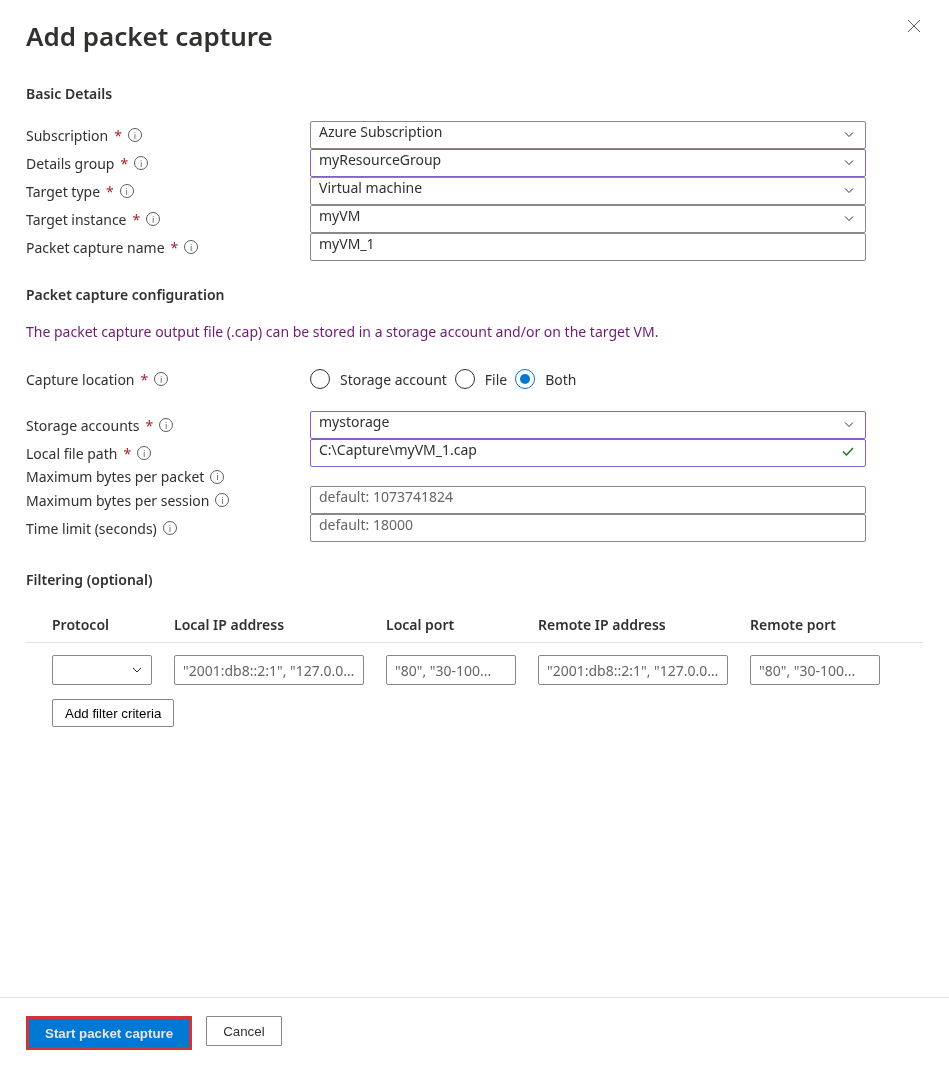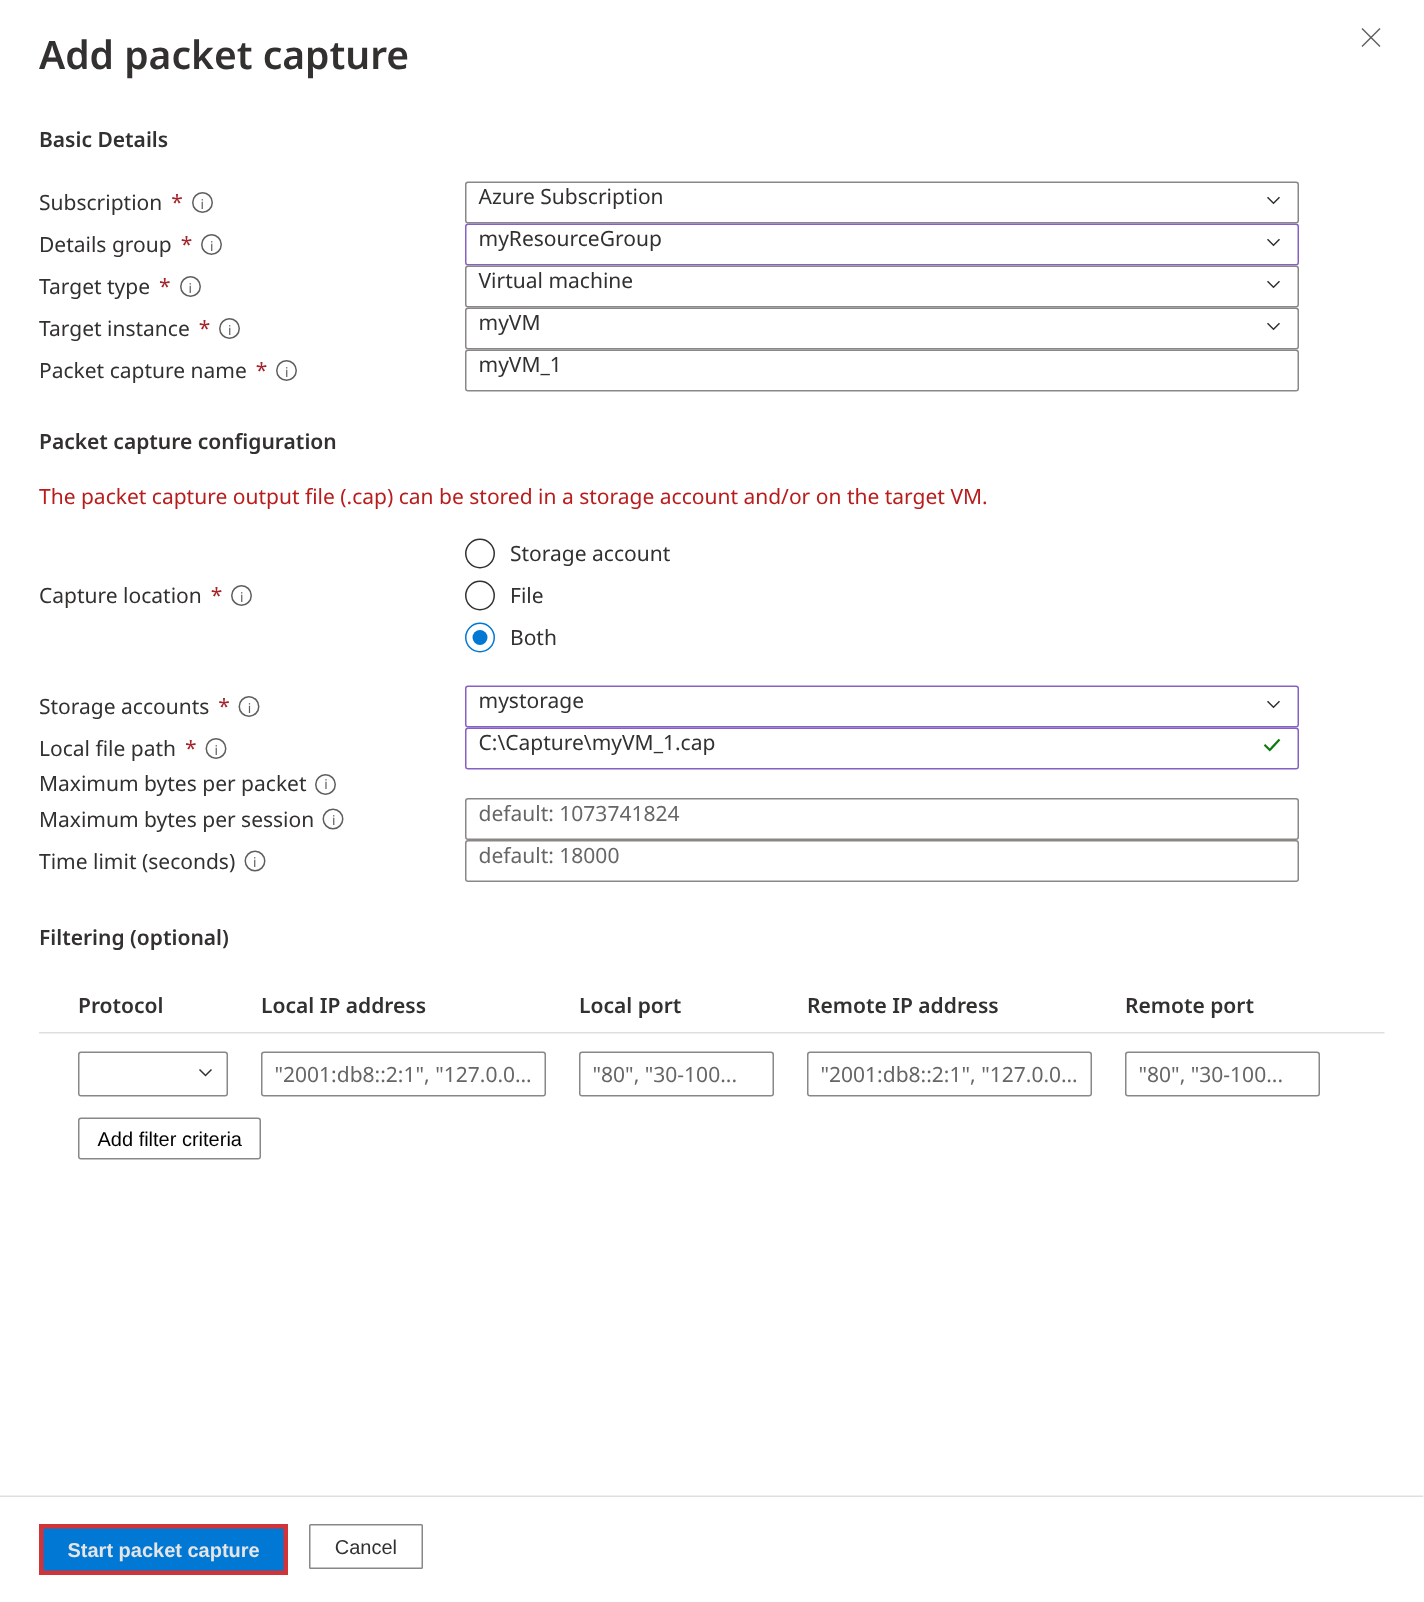--- a/index.html
+++ b/index.html
@@ -17,22 +17,22 @@
   .select, .text, .text-ph{
     width:100%;box-sizing:border-box;height:28px;border:1px solid #8a8886;border-radius:2px;
     display:flex;align-items:flex-start;padding:0 8px;background:#fff;position:relative;
   }
   .select.purple, .text.purple{border:1px solid #8661c5}
   .select .chev{position:absolute;right:10px;top:50%;transform:translateY(-50%)}
   .chev svg{width:12px;height:12px;stroke:#323130;stroke-width:1}
   .text.valid .check{position:absolute;right:10px;top:50%;transform:translateY(-50%)}
   .check svg{width:14px;height:14px;stroke:#107c10;stroke-width:1.5;fill:none}
   .ph{color:#666}
-  .helper{color:#b91c1c;margin:6px 0 18px 0}
-  .radio-group{display:flex;flex-direction:column;gap:8px}
+  .helper{color:#701a75;margin:6px 0 28px 0}
+  .radio-group{display:flex;flex-direction:row;gap:8px}
   .radio{display:flex;align-items:center;gap:10px}
   .rdot{width:18px;height:18px;border:1px solid #323130;border-radius:50%;display:flex;align-items:center;justify-content:center}
   .rdot.selected{border:1px solid #0078d4}
   .rdot.selected::after{content:"";width:10px;height:10px;border-radius:50%;background:#0078d4}
   
   .filter-head{display:grid;grid-template-columns:100px 190px 130px 190px 130px;gap:22px;margin:26px 0 8px 26px;font-weight:600}
   .filter-row-wrap{border-top:1px solid #e1dfdd;padding-top:12px;padding-left:26px;margin-top:4px}
   .filter-row{display:grid;grid-template-columns:100px 190px 130px 190px 130px;gap:22px}
   .fcell{height:28px;border:1px solid #8a8886;border-radius:2px;display:flex;align-items:center;padding:0 8px;overflow:hidden;white-space:nowrap}
   .fcell.dd{justify-content:flex-end}

